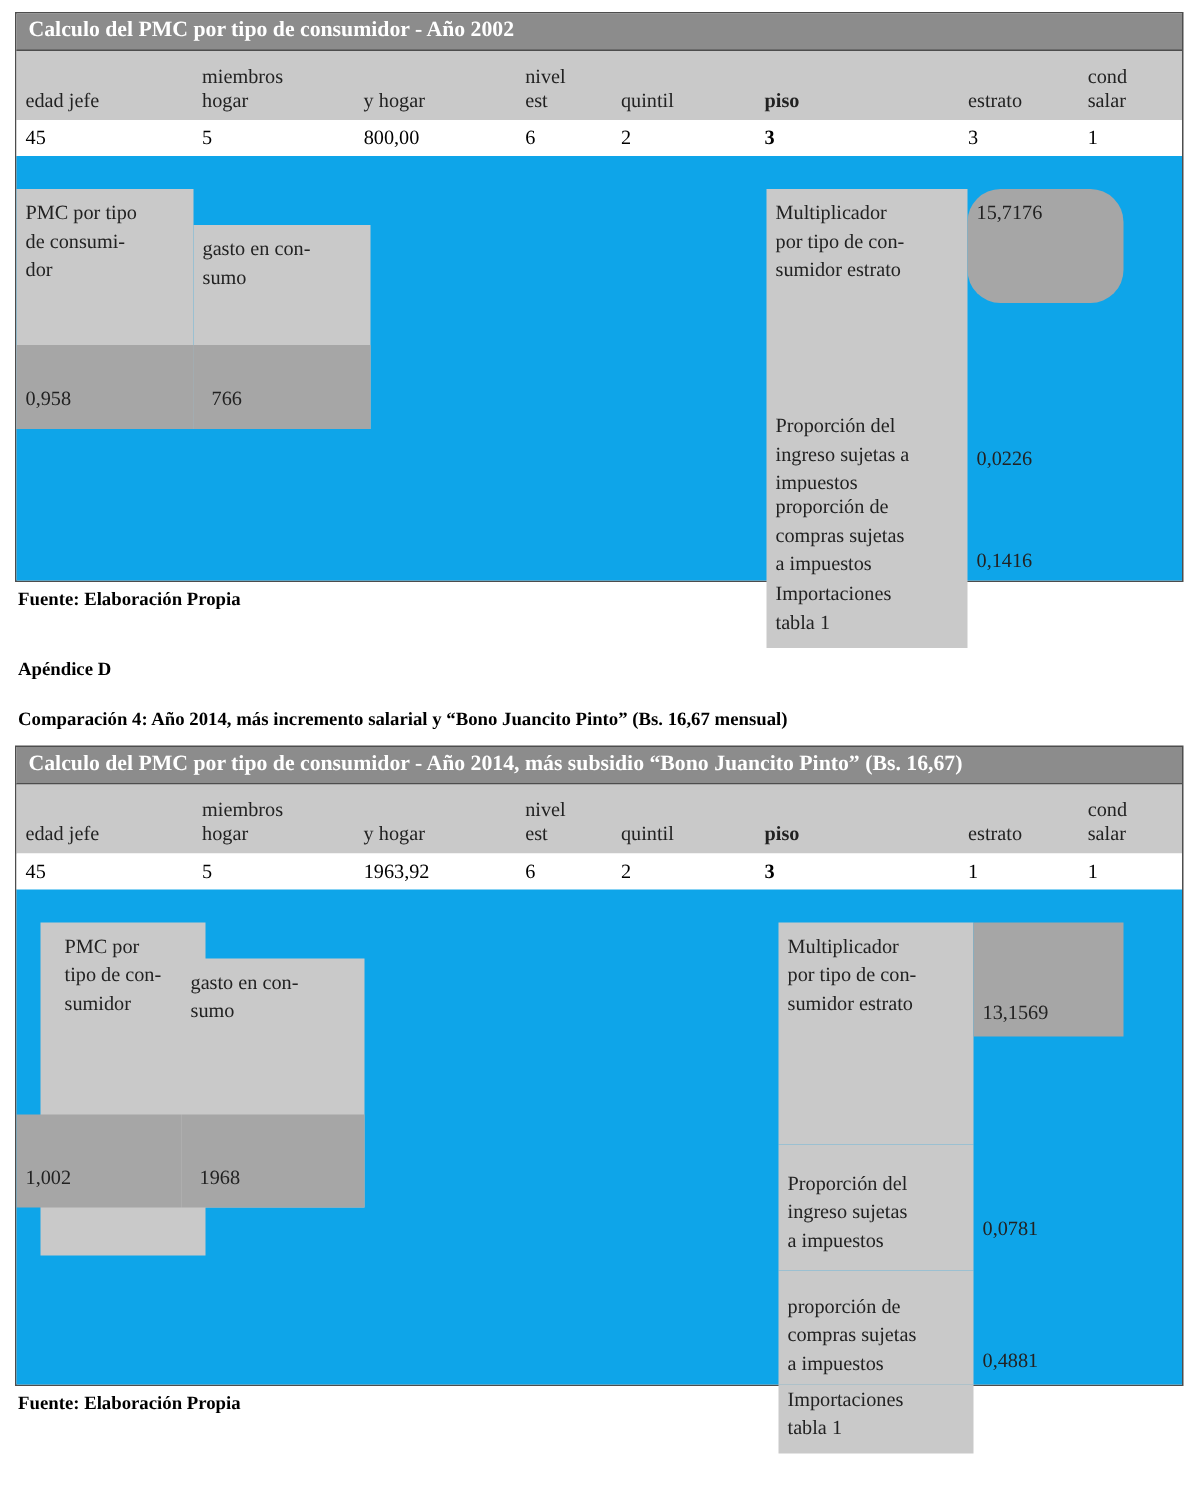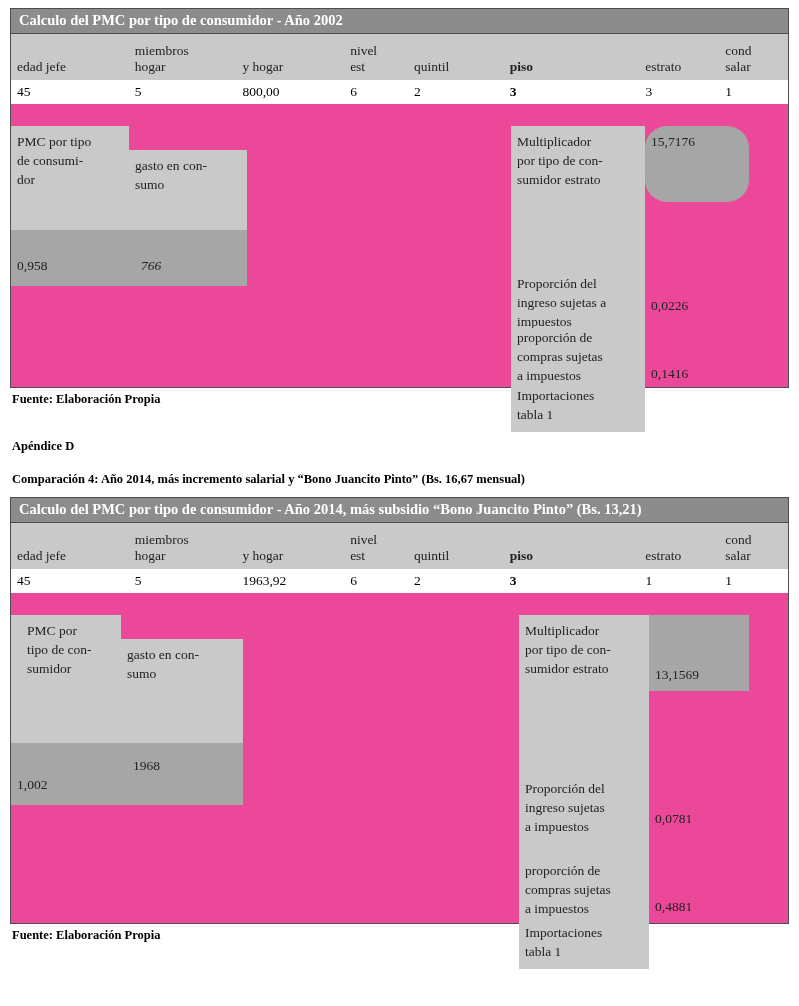--- a/index.html
+++ b/index.html
@@ -69,21 +69,21 @@
   .c2 { width: 108px; }
   .c3 { width: 64px; }
   .c4 { width: 96px; }
   .c5 { width: 136px; font-weight: bold; }
   .c6 { width: 80px; }
   .c7 { width: 69px; }
 
   
   .lower {
     position: relative;
-    background: #ec4899;
+    background: #0ea5e9;
   }
   .lower .grey {
     background: #c9c9c9;
     position: absolute;
     box-sizing: border-box;
     font-size: 13.5px;
     line-height: 19px;
     color: #222222;
     padding: 6px 6px 4px 6px;
     white-space: pre-line;
@@ -159,21 +159,21 @@
     </div>
 
     <div class="lower" style="height:283px;">
 
       <div class="grey" style="left:0px; top:22px; width:118px; height:160px;">PMC por tipo
 de consumi-
 dor</div>
       <div class="grey" style="left:118px; top:46px; width:118px; height:136px;">gasto en con-
 sumo</div>
       <div class="darkgrey" style="left:0px; top:126px; width:118px; height:56px; padding-top:26px;">0,958</div>
-      <div class="darkgrey" style="left:118px; top:126px; width:118px; height:56px; padding-top:26px; padding-left:12px;font-style:italic;">766</div>
+      <div class="darkgrey" style="left:118px; top:126px; width:118px; height:56px; padding-top:26px; padding-left:12px;">766</div>
 
       <div class="grey" style="left:500px; top:22px; width:134px; height:148px;">Multiplicador
 por tipo de con-
 sumidor estrato</div>
       <div class="darkgrey" style="left:634px; top:22px; width:104px; height:76px; border-radius:22px;">15,7176</div>
 
       <div class="grey" style="left:500px; top:170px; width:134px; height:54px; padding-top:0px;">Proporción del
 ingreso sujetas a
 impuestos</div>
       <div class="plain" style="left:634px; top:188px; width:104px; height:30px; padding-top:4px;">0,0226</div>
@@ -187,21 +187,21 @@
 tabla 1</div>
     </div>
   </div>
 
   <div class="fuente">Fuente: Elaboración Propia</div>
 
   <div class="apendice">Apéndice D</div>
   <div class="comparacion">Comparación 4: Año 2014, más incremento salarial y “Bono Juancito Pinto” (Bs. 16,67 mensual)</div>
 
   <div class="tbl-block">
-    <div class="tbl-title">Calculo del PMC por tipo de consumidor - Año 2014, más subsidio “Bono Juancito Pinto” (Bs. 13,21)</div>
+    <div class="tbl-title">Calculo del PMC por tipo de consumidor - Año 2014, más subsidio “Bono Juancito Pinto” (Bs. 16,67)</div>
 
     <div class="hdr-row">
       <div class="hdr-cell c0">edad jefe</div>
       <div class="hdr-cell c1">miembros
 hogar</div>
       <div class="hdr-cell c2">y hogar</div>
       <div class="hdr-cell c3">nivel
 est</div>
       <div class="hdr-cell c4">quintil</div>
       <div class="hdr-cell c5">piso</div>
@@ -216,27 +216,27 @@
       <div class="data-cell c2">1963,92</div>
       <div class="data-cell c3">6</div>
       <div class="data-cell c4">2</div>
       <div class="data-cell c5">3</div>
       <div class="data-cell c6">1</div>
       <div class="data-cell c7">1</div>
     </div>
 
     <div class="lower" style="height:330px;">
 
-      <div class="grey" style="left:0px; top:22px; width:110px; height:190px;padding-left:16px;">PMC por
+      <div class="grey" style="left:16px; top:22px; width:110px; height:222px;padding-left:16px;">PMC por
 tipo de con-
 sumidor</div>
       <div class="grey" style="left:110px; top:46px; width:122px; height:166px;">gasto en con-
 sumo</div>
       <div class="darkgrey" style="left:0px; top:150px; width:110px; height:62px; padding-top:32px;">1,002</div>
-      <div class="darkgrey" style="left:110px; top:150px; width:122px; height:62px; padding-top:13px; padding-left:12px;">1968</div>
+      <div class="darkgrey" style="left:110px; top:150px; width:122px; height:62px; padding-top:32px; padding-left:12px;">1968</div>
 
       <div class="grey" style="left:508px; top:22px; width:130px; height:148px;">Multiplicador
 por tipo de con-
 sumidor estrato</div>
       <div class="darkgrey" style="left:638px; top:22px; width:100px; height:76px; padding-top:50px;">13,1569</div>
 
       <div class="grey" style="left:508px; top:170px; width:130px; height:84px; padding-top:16px;">Proporción del
 ingreso sujetas
 a impuestos</div>
       <div class="plain" style="left:638px; top:200px; width:100px; height:30px; padding-top:16px;">0,0781</div>

